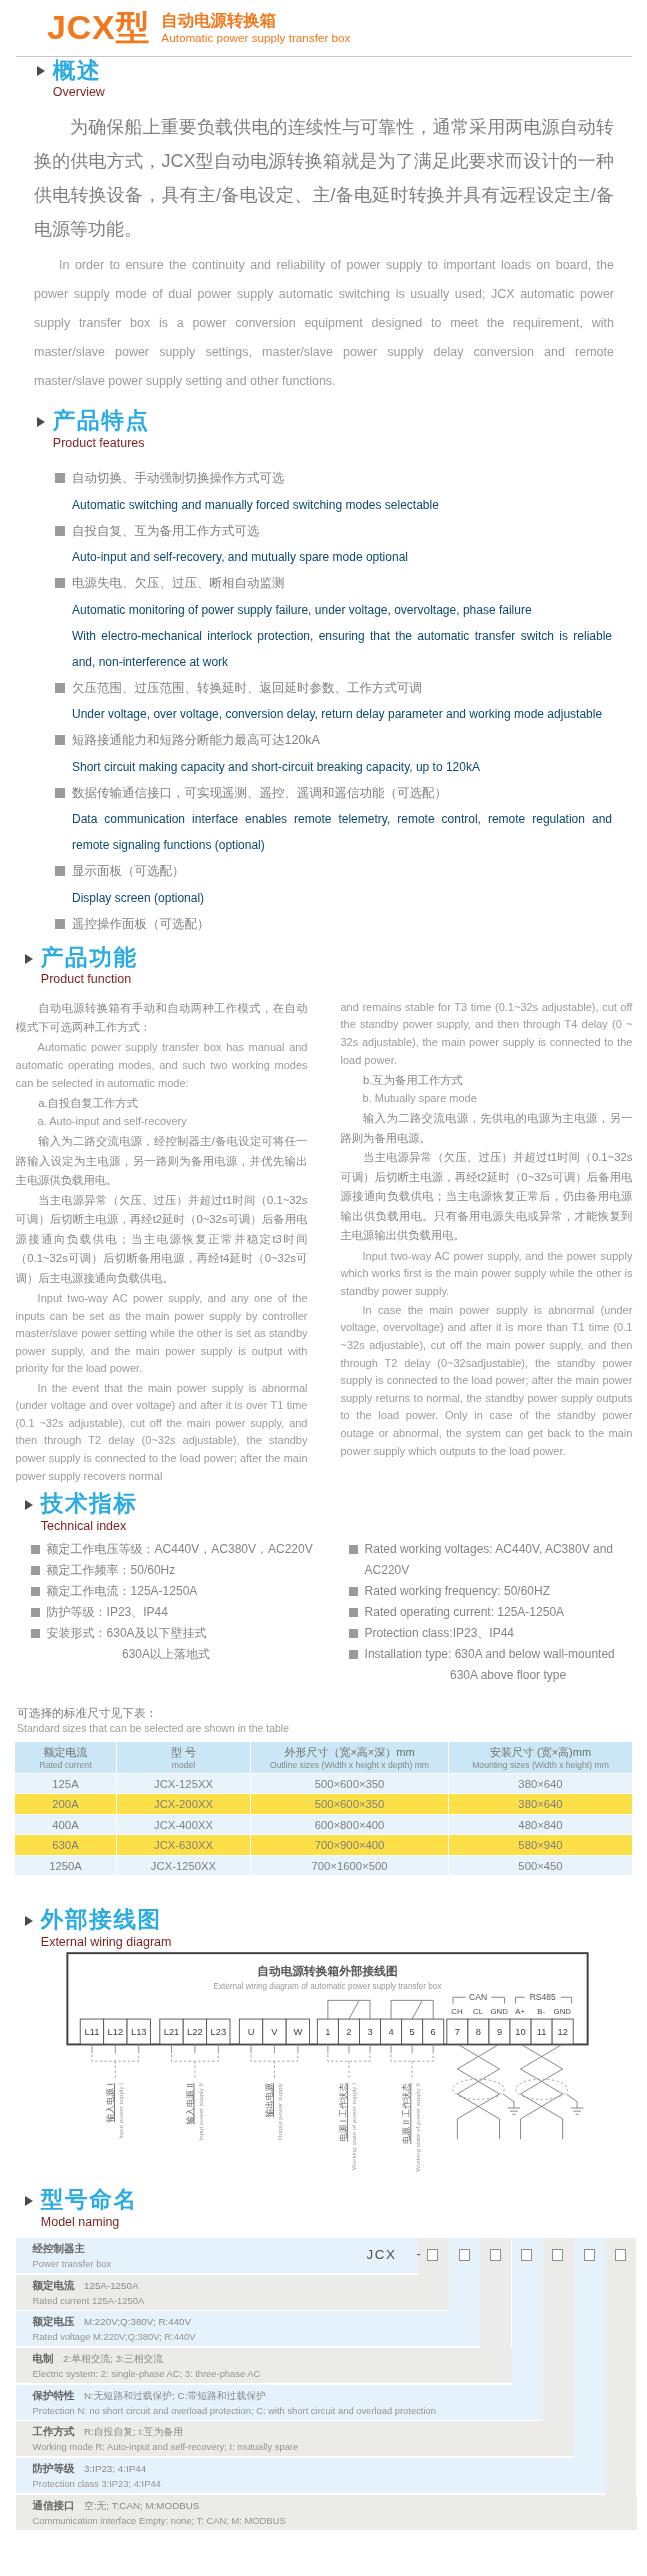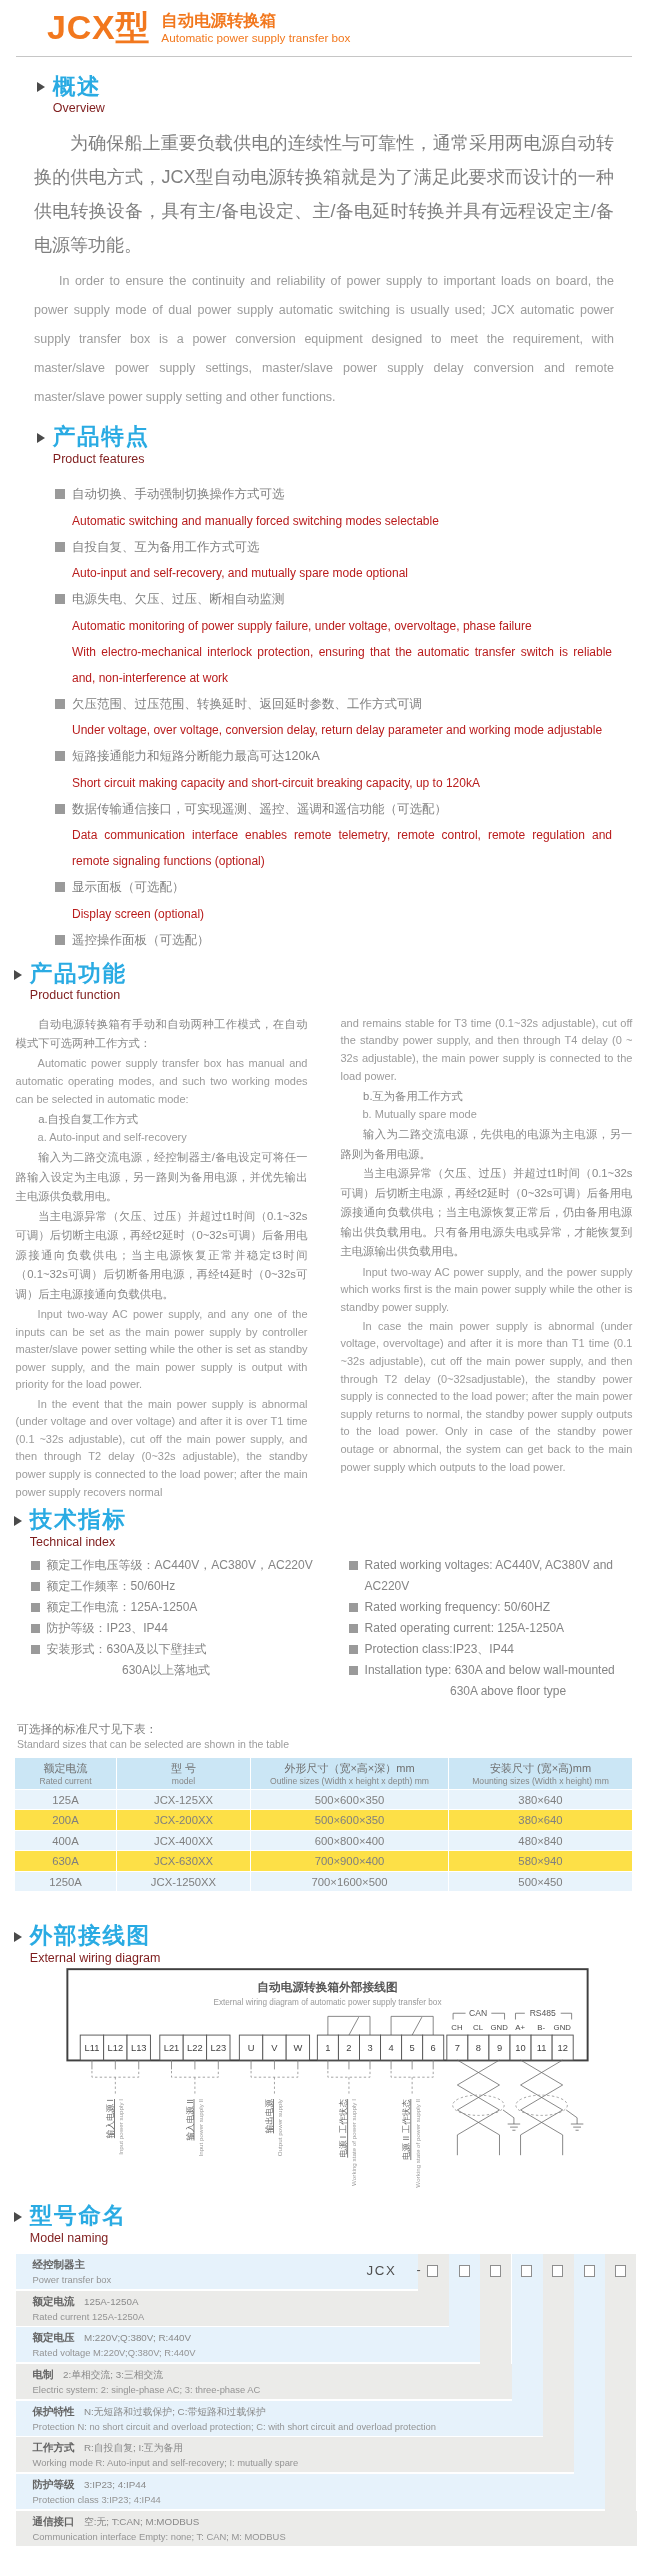--- a/index.html
+++ b/index.html
@@ -16,31 +16,31 @@
   .brand-en { font-size:11.7px; color:#f2781e; line-height:15.6px; }
   .divider { border-top:0.8px solid #c6c6c6; margin:9.4px 15.6px 0 15.6px; }
 
   
   .sec-head { display:flex; align-items:flex-start; }
   .sec-head .tri { width:0; height:0; border-left:8.6px solid #4a4a4a;
     border-top:5.5px solid transparent; border-bottom:5.5px solid transparent; margin-top:8.6px; margin-right:7.8px; }
   .sec-head h2 { margin:0; font-size:22.6px; font-weight:bold; color:#2aabe3; letter-spacing:1.6px; line-height:26.5px; }
   .sec-head .sub { font-size:12.5px; color:#7f1d1d; margin-top:0.8px; }
   .ind1 { padding-left:37px; }
-  .ind2 { padding-left:14px; }
+  .ind2 { padding-left:25px; }
 
   
   .ov-cn { margin:11px 34px 0 34px; font-size:18px; color:#7f7f7f; line-height:34px; text-align:justify; text-indent:2em; }
   .ov-en { margin:4.7px 34px 0 34px; font-size:12.5px; color:#9c9c9c; line-height:29px; text-align:justify; text-indent:2em; }
 
   
   .feat-list { margin:15.6px 36px 0 55px; }
   .feat-cn { display:flex; align-items:center; font-size:12.5px; color:#7f7f7f; line-height:26.5px; }
   .sq { width:10px; height:10px; background:#9a9a9a; flex:none; margin-right:7px; }
-  .feat-en { font-size:12px; color:#b91c1c; line-height:26px; margin-left:17px; text-align:justify; }
+  .feat-en { font-size:12px; color:#0c4a6e; line-height:26px; margin-left:17px; text-align:justify; }
 
   
   .func-cols { display:flex; margin:12.5px 15.6px 0 15.6px; }
   .fcol { width:292px; }
   .fcol + .fcol { margin-left:33px; }
   .f-cn { font-size:11.3px; color:#878787; line-height:19.5px; text-align:justify; text-indent:2em; }
   .f-en { font-size:11px; color:#9b9b9b; line-height:17.6px; text-align:justify; text-indent:2em; }
 
   
   .tech-cols { display:flex; margin:6.2px 0 0 31px; }
@@ -92,21 +92,21 @@
 
 <div class="page-header">
   <div class="brand">JCX型</div>
   <div class="brand-right">
     <div class="brand-cn">自动电源转换箱</div>
     <div class="brand-en">Automatic power supply transfer box</div>
   </div>
 </div>
 <div class="divider"></div>
 
-<div class="sec" style="margin-top:17px;">
+<div class="sec" style="margin-top:1px;">
   <div class="sec-head ind1">
     <span class="tri"></span>
     <div>
       <h2>概述</h2>
       <div class="sub">Overview</div>
     </div>
   </div>
   <p class="ov-cn">为确保船上重要负载供电的连续性与可靠性，通常采用两电源自动转换的供电方式，JCX型自动电源转换箱就是为了满足此要求而设计的一种供电转换设备，具有主/备电设定、主/备电延时转换并具有远程设定主/备电源等功能。</p>
   <p class="ov-en">In order to ensure the continuity and reliability of power supply to important loads on board, the power supply mode of dual power supply automatic switching is usually used; JCX automatic power supply transfer box is a power conversion equipment designed to meet the requirement, with master/slave power supply settings, master/slave power supply delay conversion and remote master/slave power supply setting and other functions.</p>
 </div>

